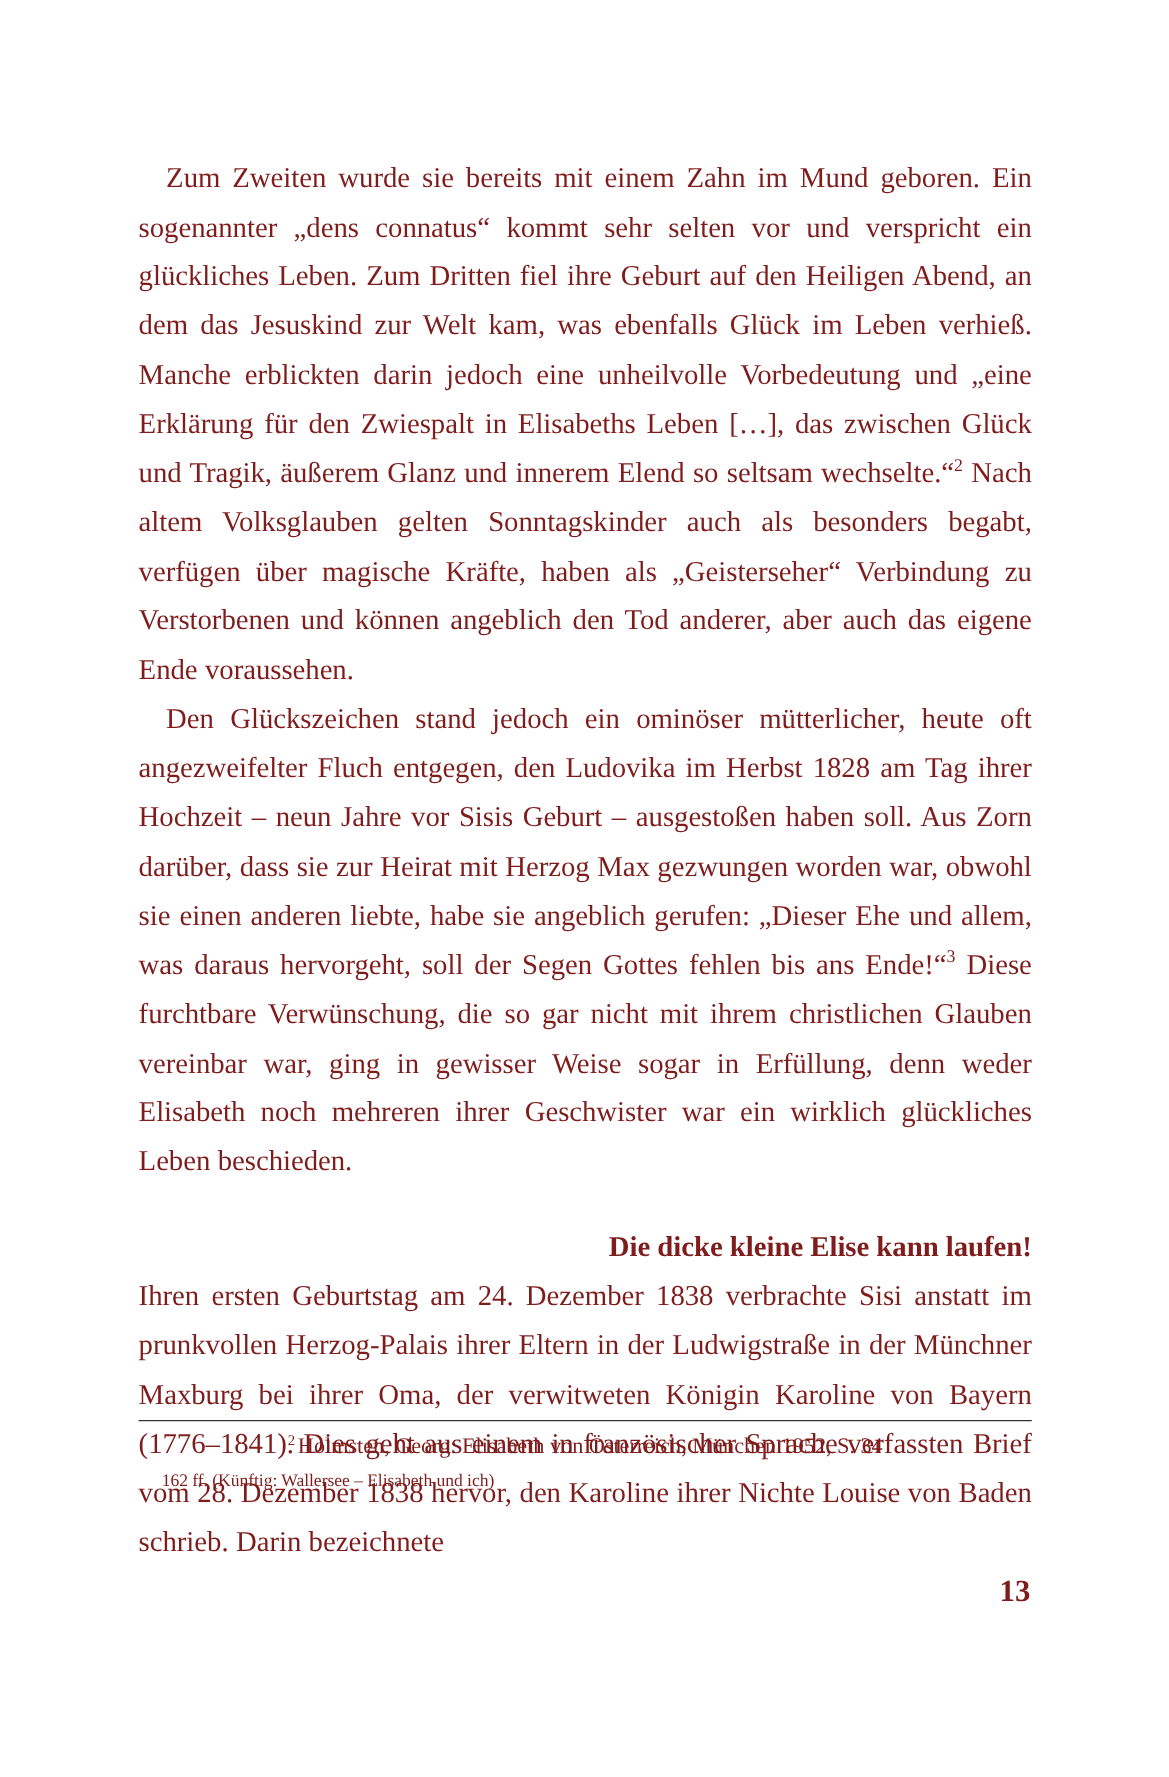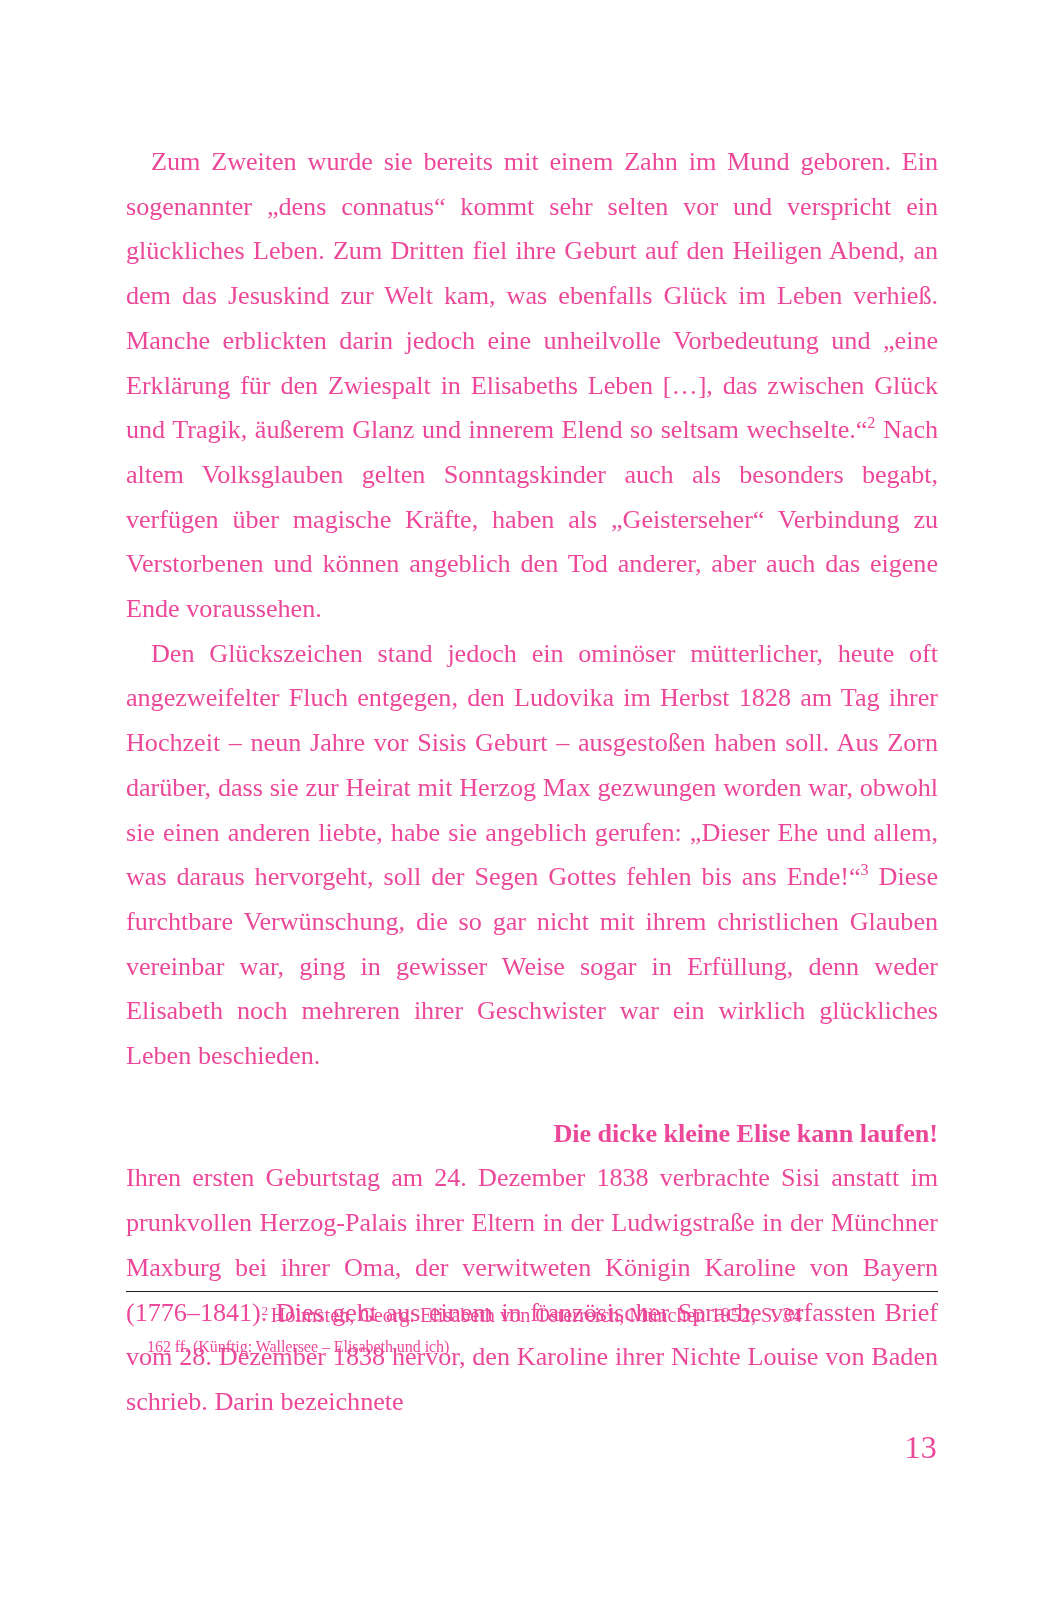--- a/index.html
+++ b/index.html
@@ -9,21 +9,21 @@
     background: #ffffff;
   }
   .page {
     position: relative;
     width: 1063px;
     height: 1615px;
     background: #ffffff;
     margin: 0 auto;
     overflow: hidden;
     font-family: "Liberation Serif", "DejaVu Serif", serif;
-    color: #ec4899;
+    color: #7f1d1d;
   }
   .text-block {
     position: absolute;
     left: 126px;
     top: 140px;
     width: 812px;
   }
   p.body-par {
     margin: 0;
     font-size: 26.2px;
@@ -86,24 +86,25 @@
     font-size: 16px;
     line-height: 32.4px;
     text-align: left;
     padding-left: 21px;
     letter-spacing: -0.05px;
   }
   .folio {
     position: absolute;
     right: 126px;
     top: 1430px;
-    font-size: 32px;
+    font-size: 28px;
     line-height: 34px;
     text-align: right;
     letter-spacing: 0.2px;
+    font-weight: bold;
   }
 </style>
 </head>
 <body>
 
 <div class="page">
 
   <div class="text-block">
 
     <p class="body-par indent"><span>Zum Zweiten wurde sie bereits mit einem Zahn im Mund geboren. Ein sogenannter „dens connatus“ kommt sehr selten vor und ver­spricht ein glückliches Leben. Zum Dritten fiel ihre Geburt auf den Heiligen Abend, an dem das Jesuskind zur Welt kam, was ebenfalls Glück im Leben verhieß. Manche erblickten darin jedoch eine un­heilvolle Vorbedeutung und „eine Erklärung für den Zwiespalt in Eli­sabeths Leben […], das zwischen Glück und Tragik, äußerem Glanz und innerem Elend so seltsam wechselte.“</span><sup class="fn-ref">2</sup><span> Nach altem Volksglauben gelten Sonntagskinder auch als besonders begabt, verfügen über ma­gische Kräfte, haben als „Geisterseher“ Verbindung zu Verstorbenen und können angeblich den Tod anderer, aber auch das eigene Ende voraussehen.</span></p>

